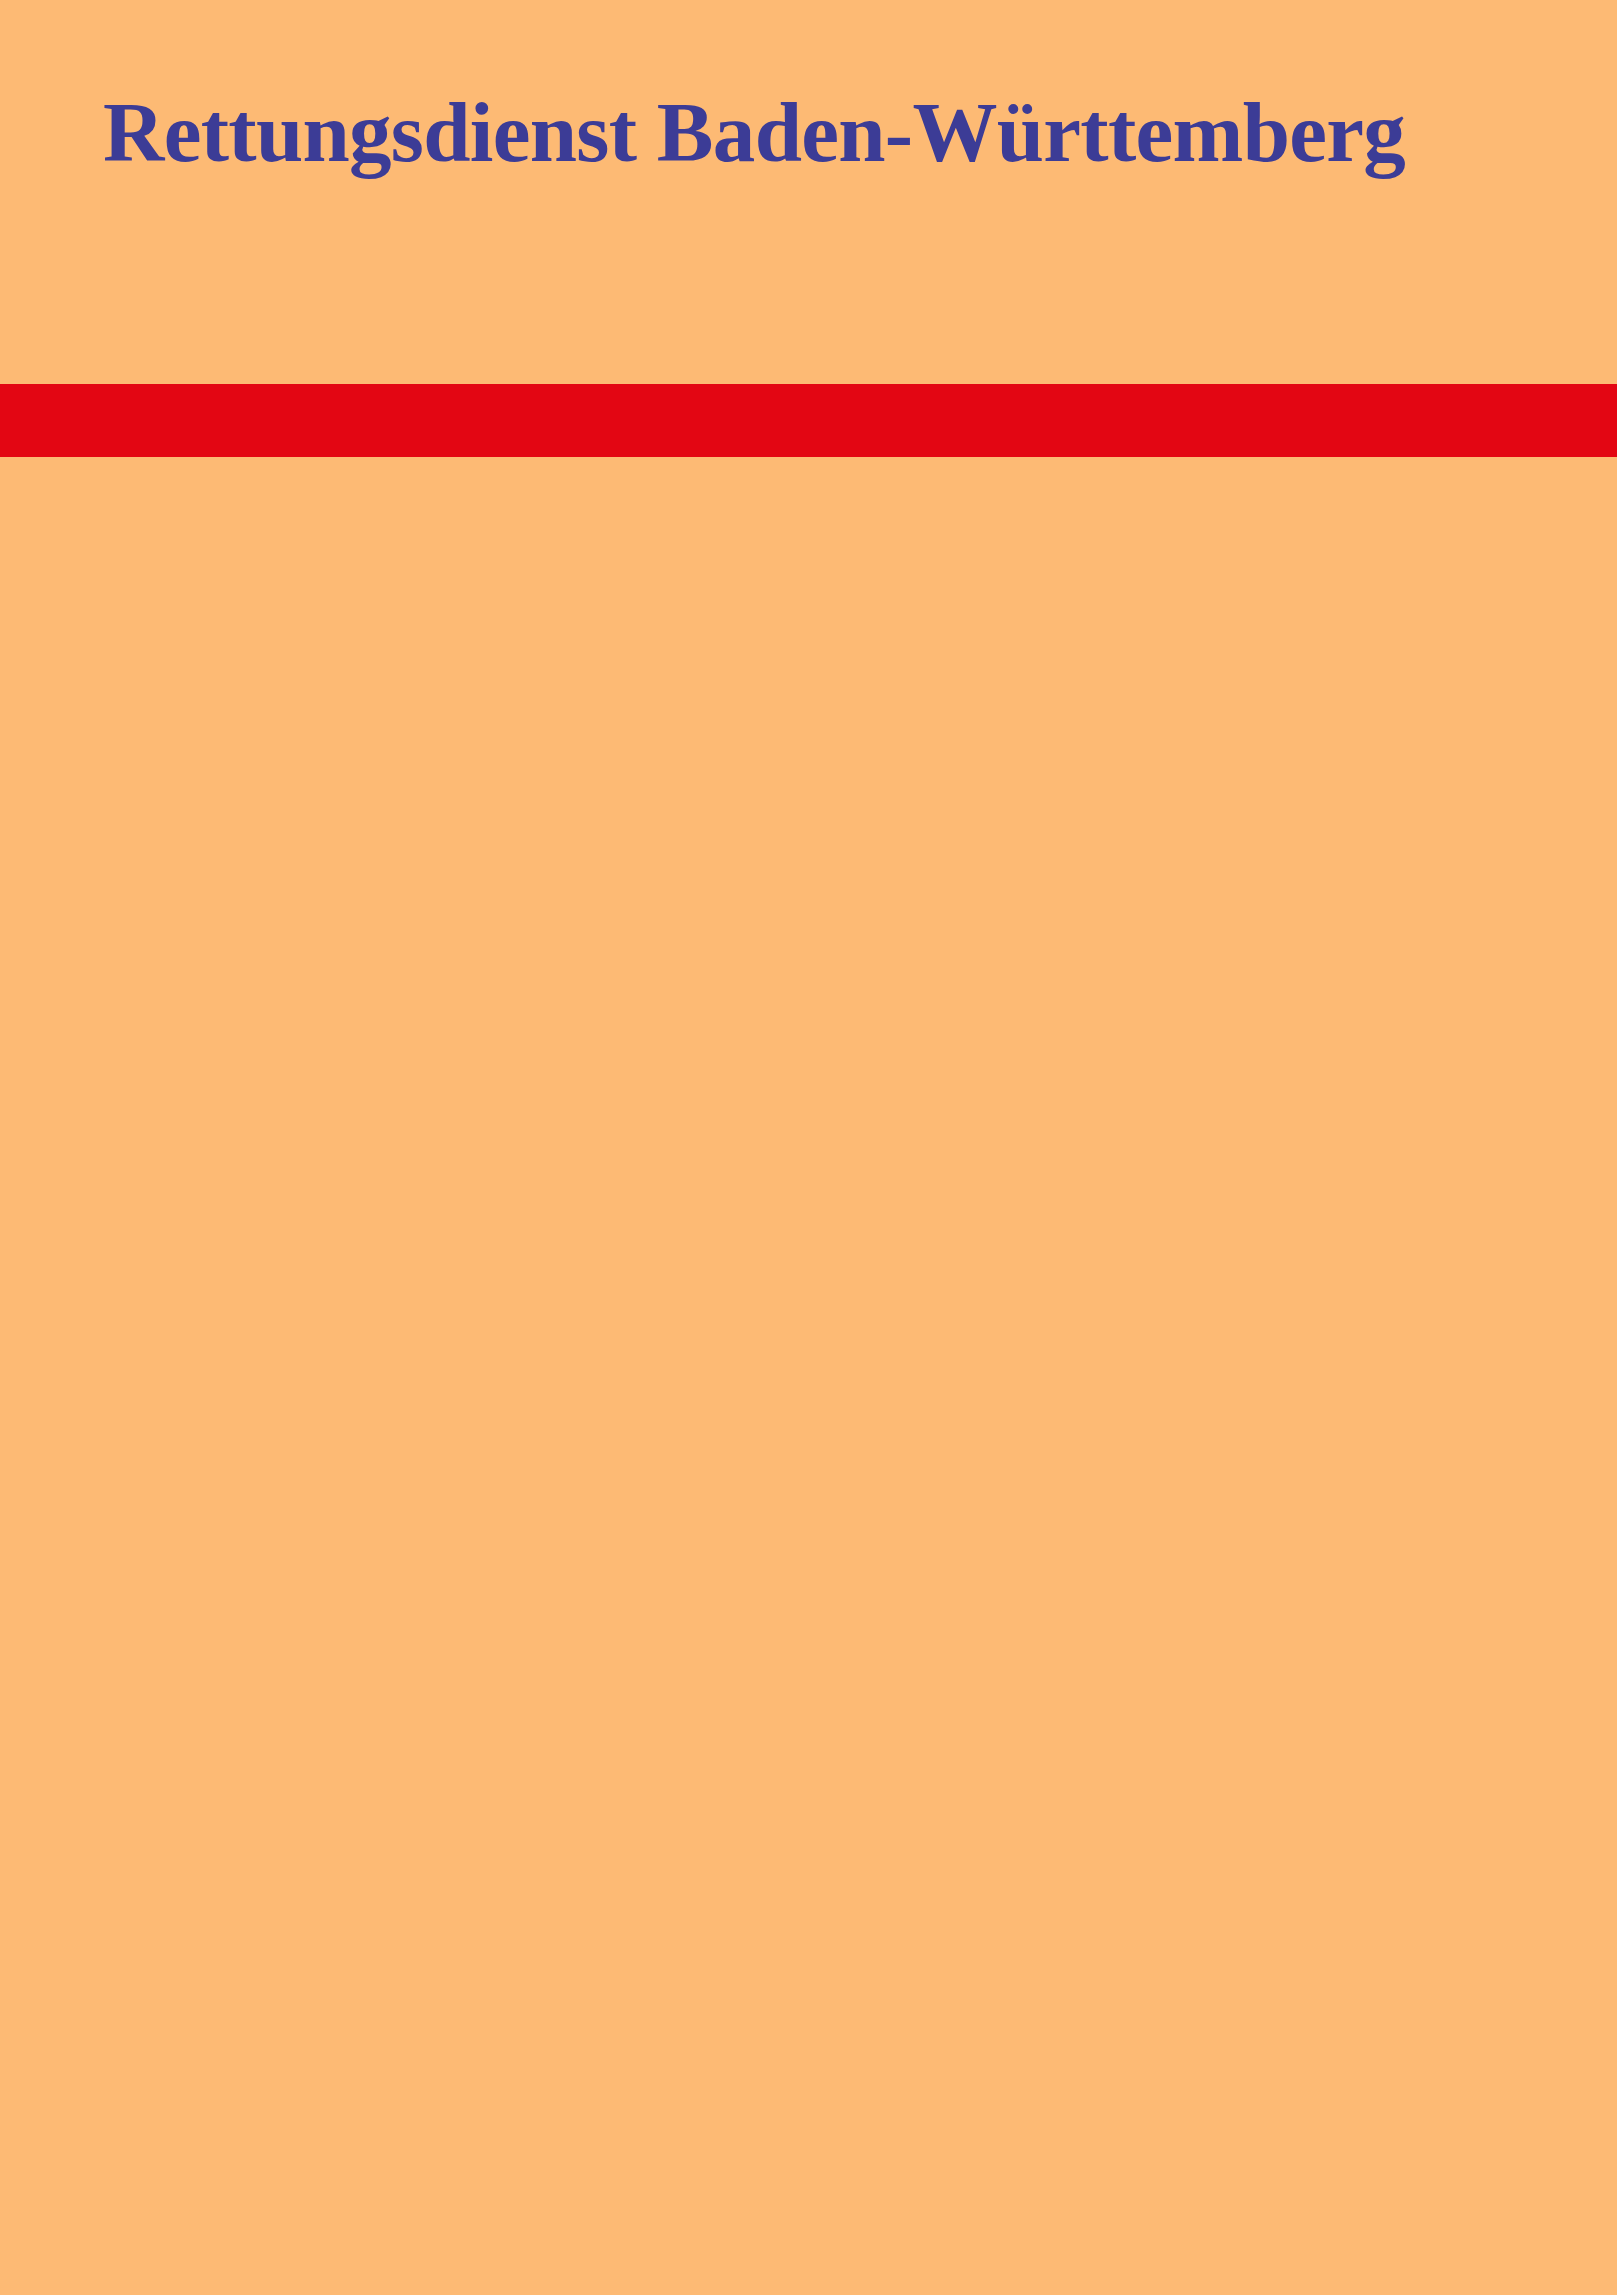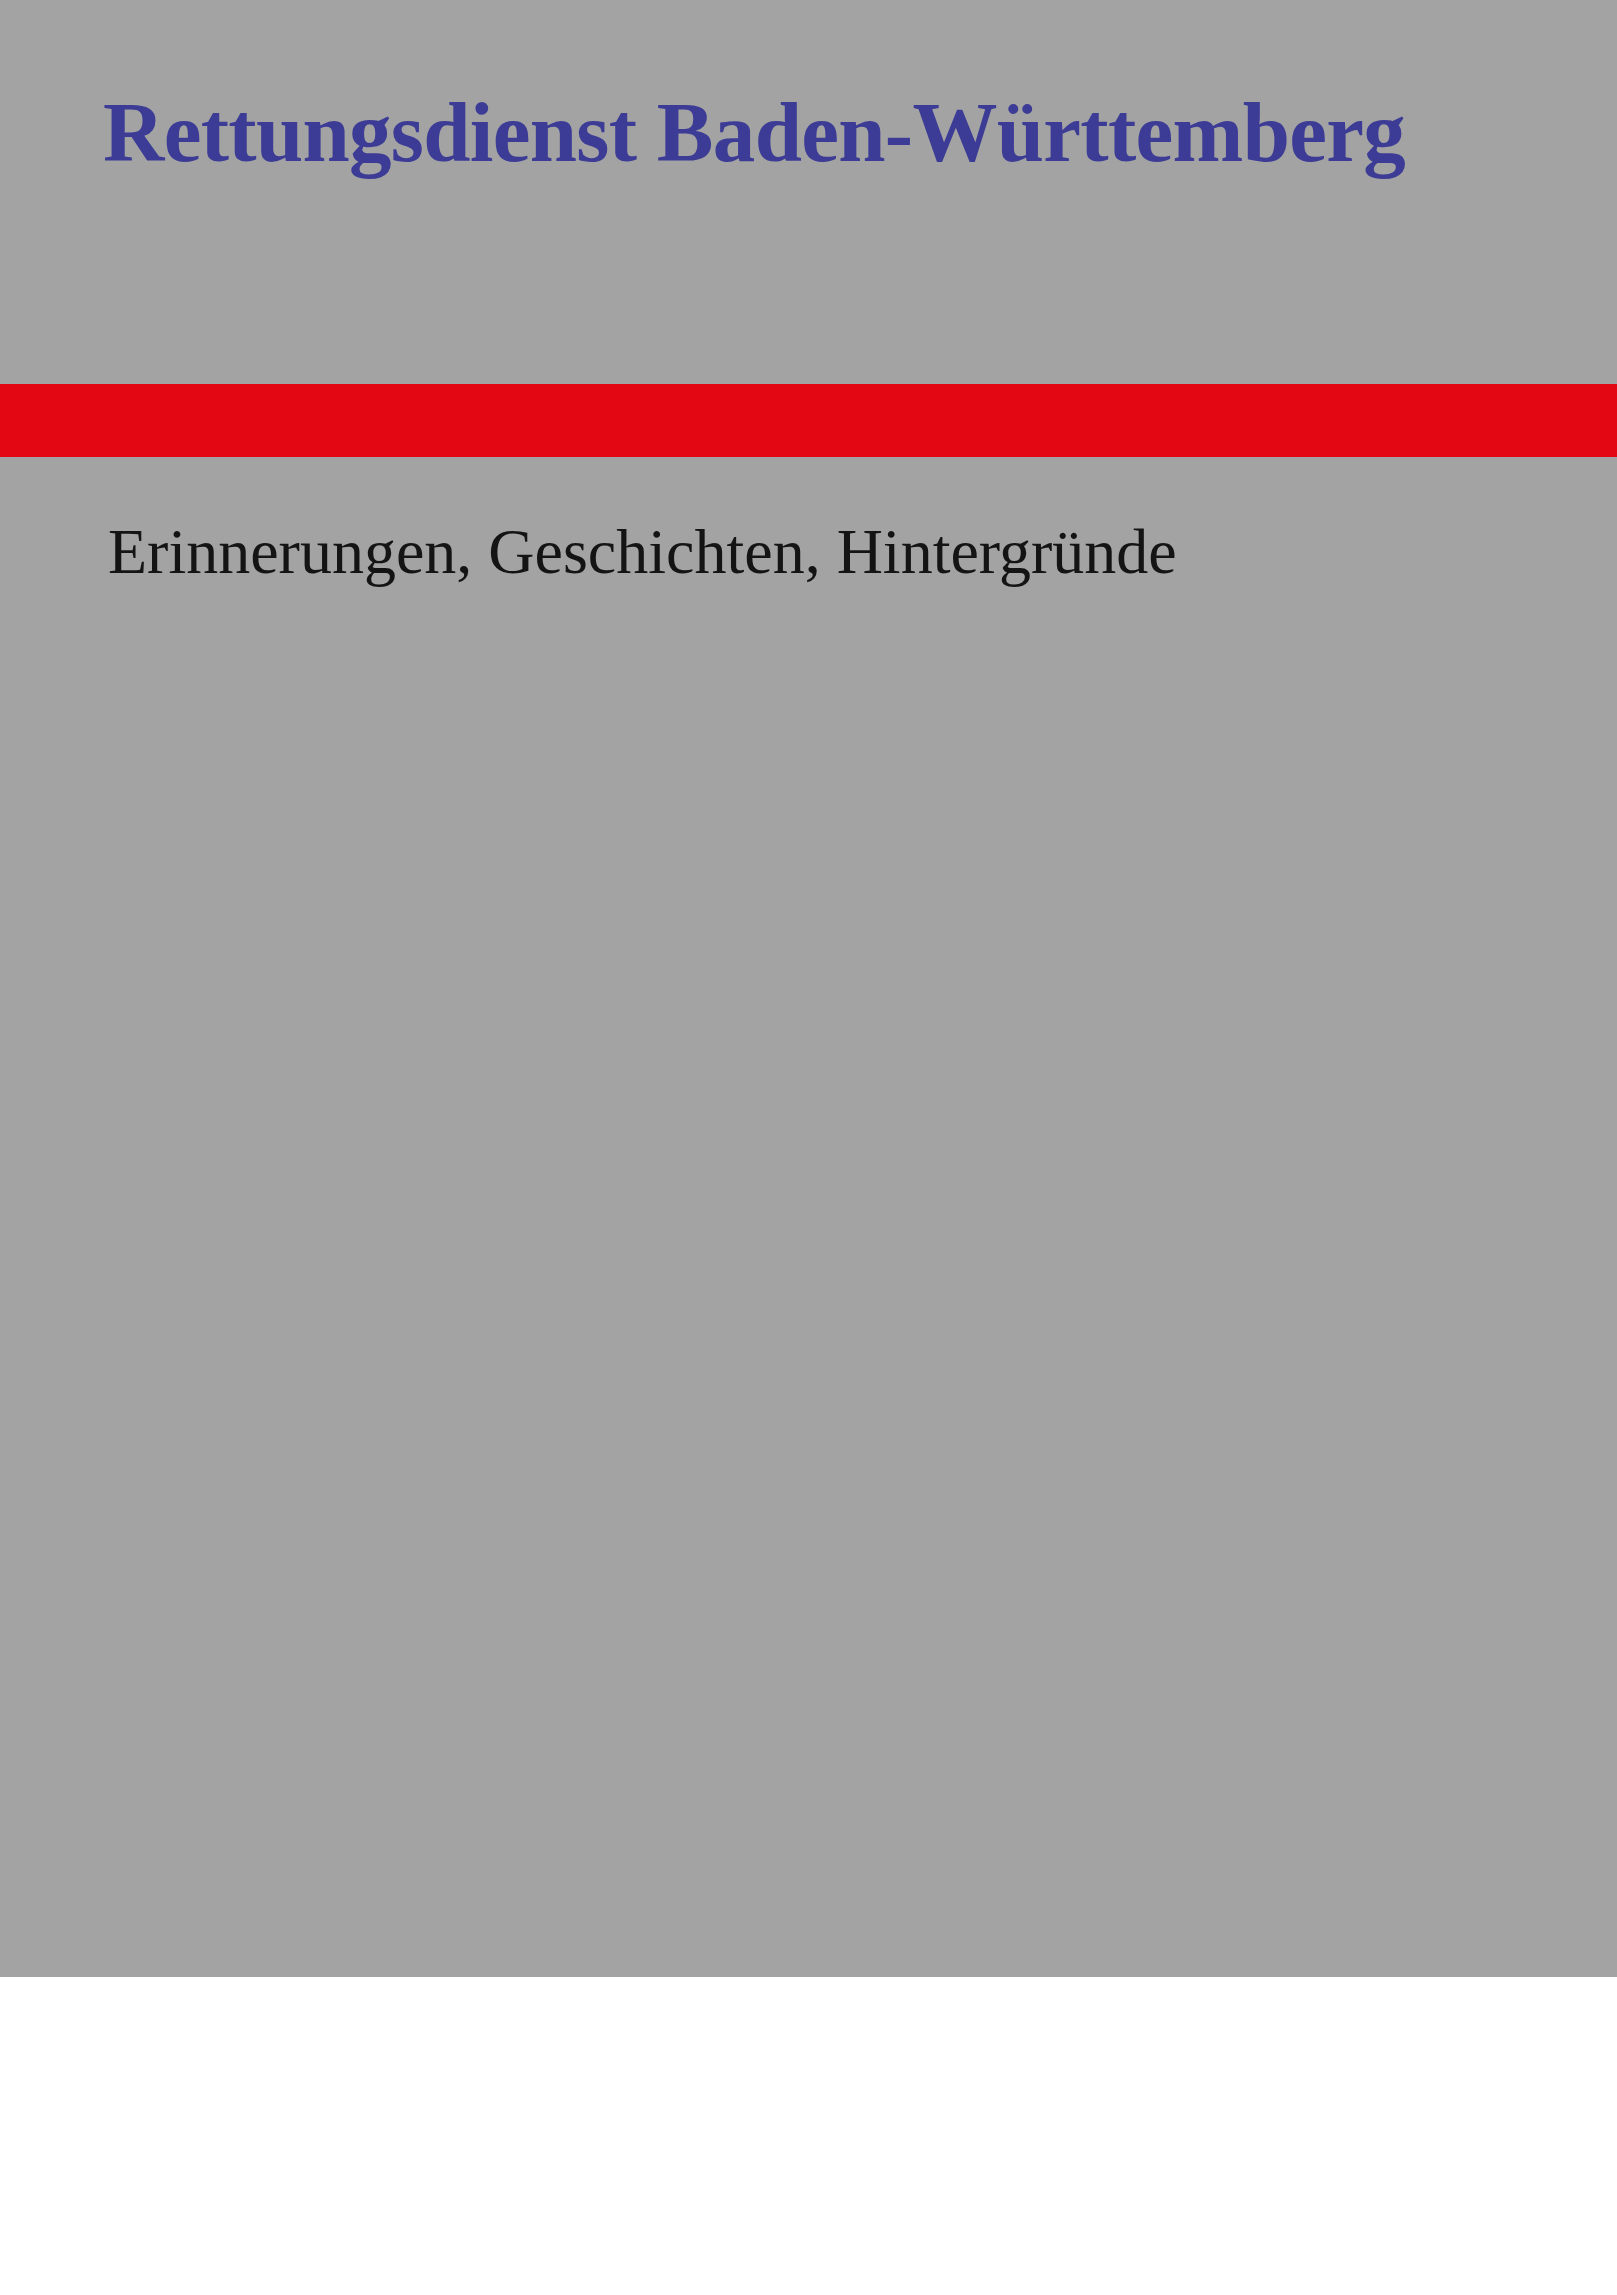--- a/index.html
+++ b/index.html
@@ -3,22 +3,22 @@
 <meta charset="utf-8">
 <style>
   html, body {
     margin: 0;
     padding: 0;
     background: #ffffff;
   }
   .page {
     position: relative;
     width: 1618px;
-    height: 1977px;
-    background: #a3a3a3;
+    height: 2295px;
+    background: #fdba74;
     overflow: hidden;
     font-family: "Liberation Serif", serif;
   }
   .title-block {
     position: absolute;
     left: 103px;
     top: 71px;
     width: 1416px;
   }
   .title-line {
@@ -55,16 +55,15 @@
 <body>
 
 <div class="page">
 
   <div class="title-block">
     <div class="title-line">Rettungsdienst Baden-Württemberg</div>
   </div>
 
   <div class="red-bar"></div>
 
-  <div class="subtitle">Erinnerungen, Geschichten, Hintergründe</div>
 
 </div>
 
 
 </body></html>

